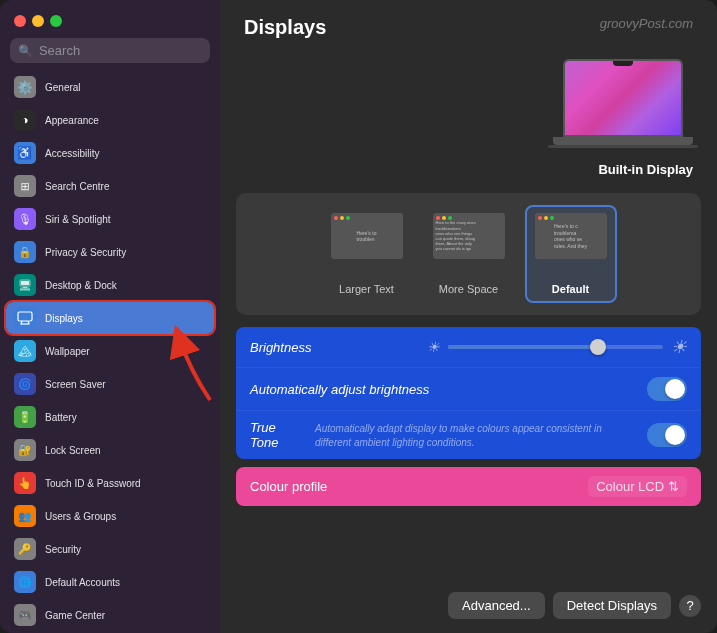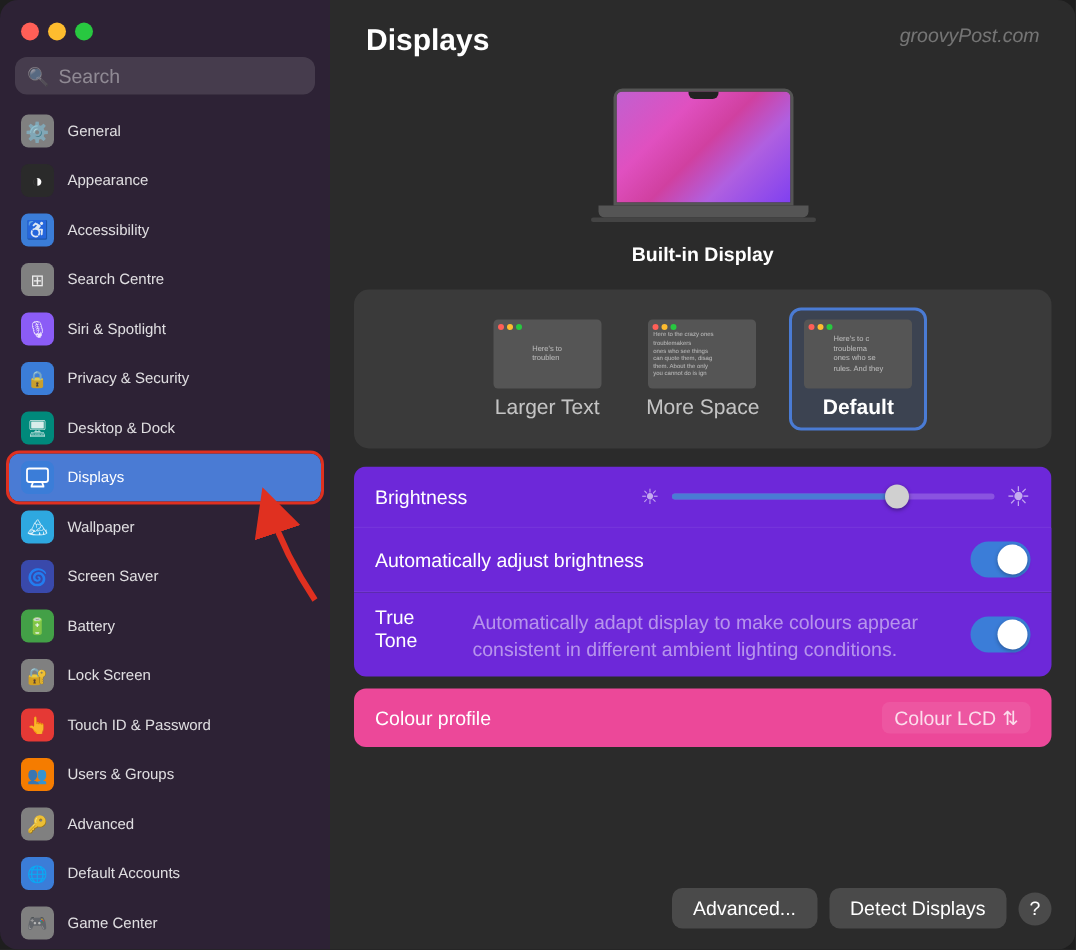--- a/index.html
+++ b/index.html
@@ -141,21 +141,21 @@
     .watermark {
       font-size: 13px;
       color: rgba(255,255,255,0.35);
       font-style: italic;
     }
 
     
     .display-preview {
       display: flex;
       flex-direction: column;
-      align-items: center;
+      align-items: flex-end;
       padding: 10px 24px 16px 24px;
     }
     .laptop-container {
       position: relative;
       width: 140px;
       height: 95px;
       display: flex;
       flex-direction: column;
       align-items: center;
     }
@@ -252,57 +252,59 @@
     }
     .res-dot {
       width: 4px;
       height: 4px;
       border-radius: 50%;
     }
     .res-dot-r { background: #ff5f57; }
     .res-dot-y { background: #febc2e; }
     .res-dot-g { background: #28c840; }
     .res-label {
-      font-size: 14px;
+      font-size: 11px;
       color: rgba(255,255,255,0.7);
+      margin-top: 20px;
     }
     .res-label.bold {
       font-weight: 600;
       color: white;
     }
 
     
     .settings-area {
       padding: 12px 16px 0 16px;
       display: flex;
       flex-direction: column;
       gap: 0;
     }
     .setting-row {
       display: flex;
       align-items: center;
       justify-content: space-between;
       padding: 9px 14px;
-      background: #6d28d9;
+      background: #1d4ed8;
       border-bottom: 1px solid rgba(255,255,255,0.06);
+      font-style: italic;
     }
     .setting-row:first-child {
       border-radius: 8px 8px 0 0;
     }
     .setting-row:last-child {
       border-radius: 0 0 8px 8px;
       border-bottom: none;
     }
     .setting-label {
       color: white;
       font-size: 13px;
     }
     .setting-sublabel {
       color: rgba(255,255,255,0.5);
-      font-size: 13px;
+      font-size: 10px;
       margin-top: 2px;
       max-width: 320px;
       line-height: 1.4;
       margin-left: 16px;
     }
     .setting-label-group {
       display: flex;
       flex-direction: row;
     }
 
@@ -519,21 +521,21 @@
         <span class="item-label">Touch ID &amp; Password</span>
       </div>
 
       <div class="sidebar-item">
         <div class="item-icon icon-orange" style="font-size:11px;">👥</div>
         <span class="item-label">Users &amp; Groups</span>
       </div>
 
       <div class="sidebar-item">
         <div class="item-icon icon-gray" style="font-size:11px;">🔑</div>
-        <span class="item-label">Advanced</span>
+        <span class="item-label">Security</span>
       </div>
 
       <div class="sidebar-item">
         <div class="item-icon icon-blue" style="font-size:11px;">🌐</div>
         <span class="item-label">Default Accounts</span>
       </div>
 
       <div class="sidebar-item">
         <div class="item-icon icon-gray" style="font-size:11px;">🎮</div>
         <span class="item-label">Game Center</span>

